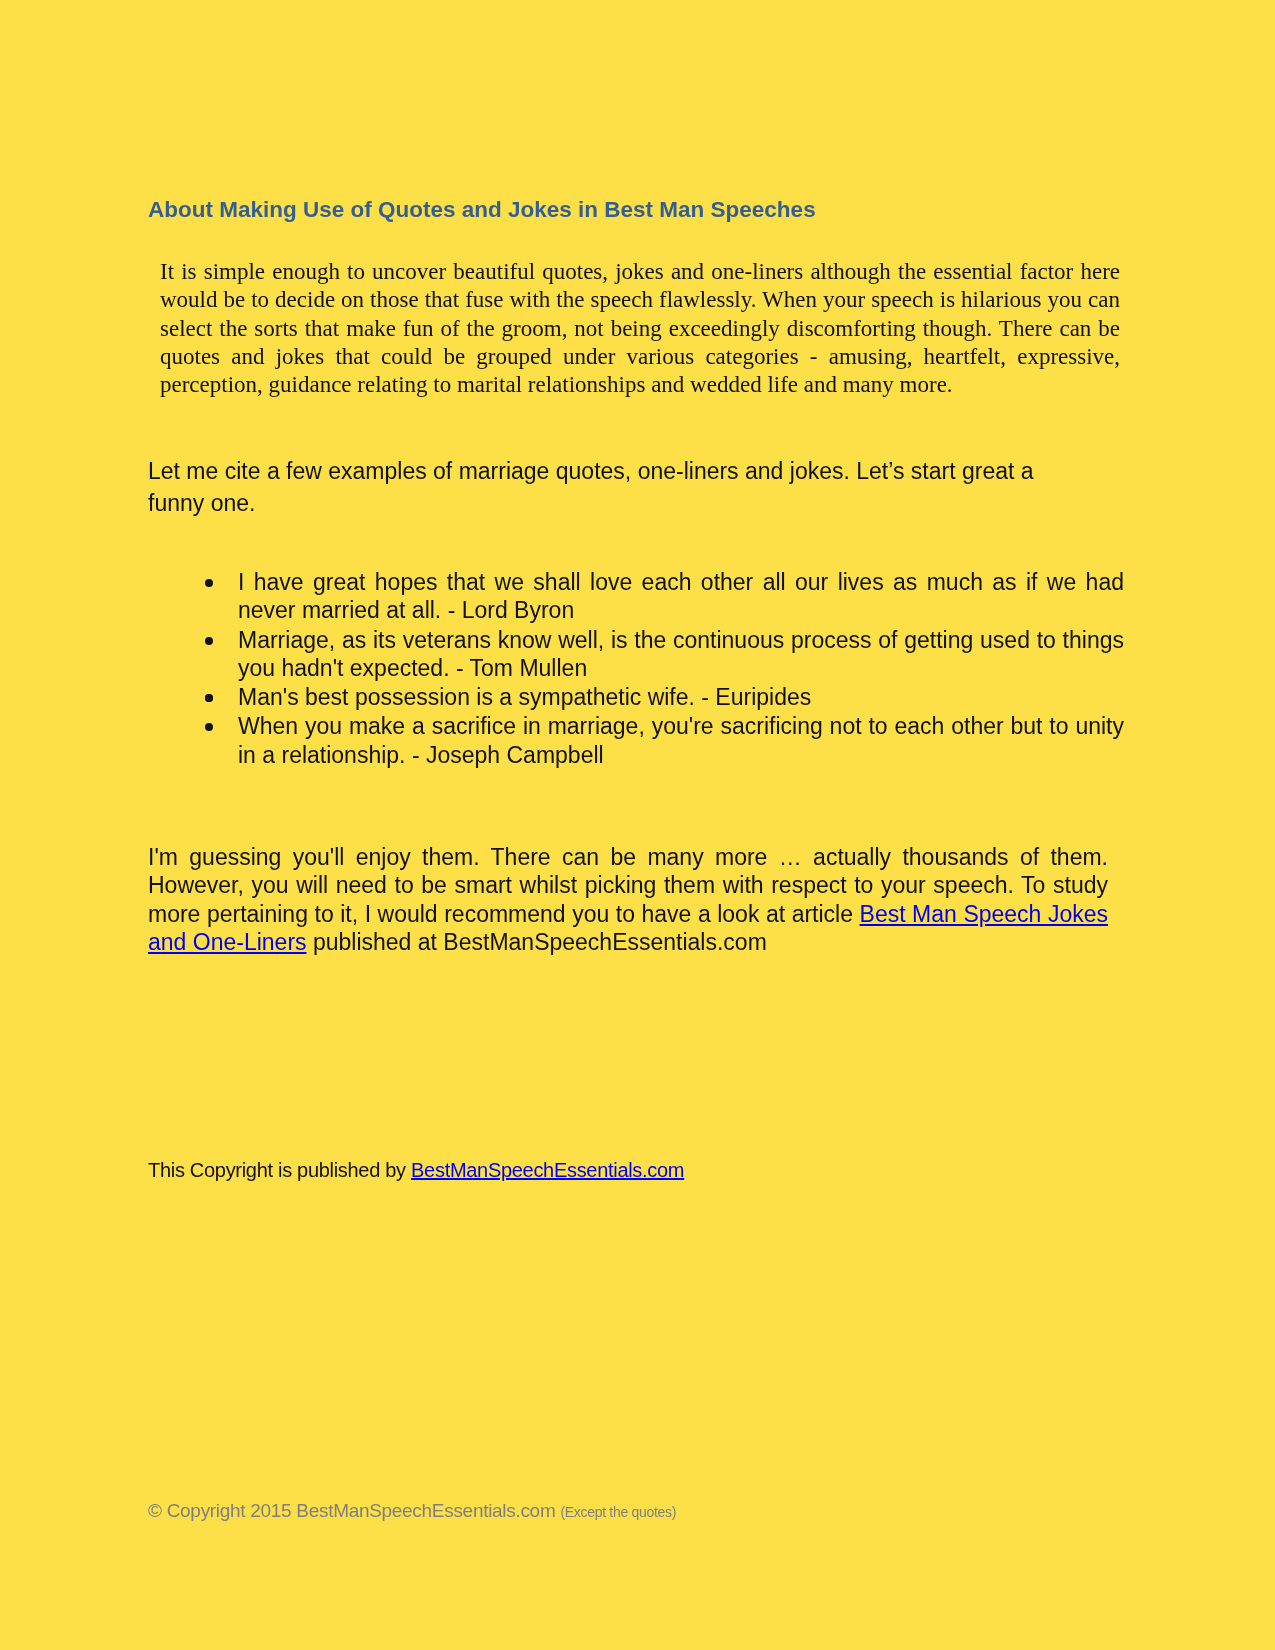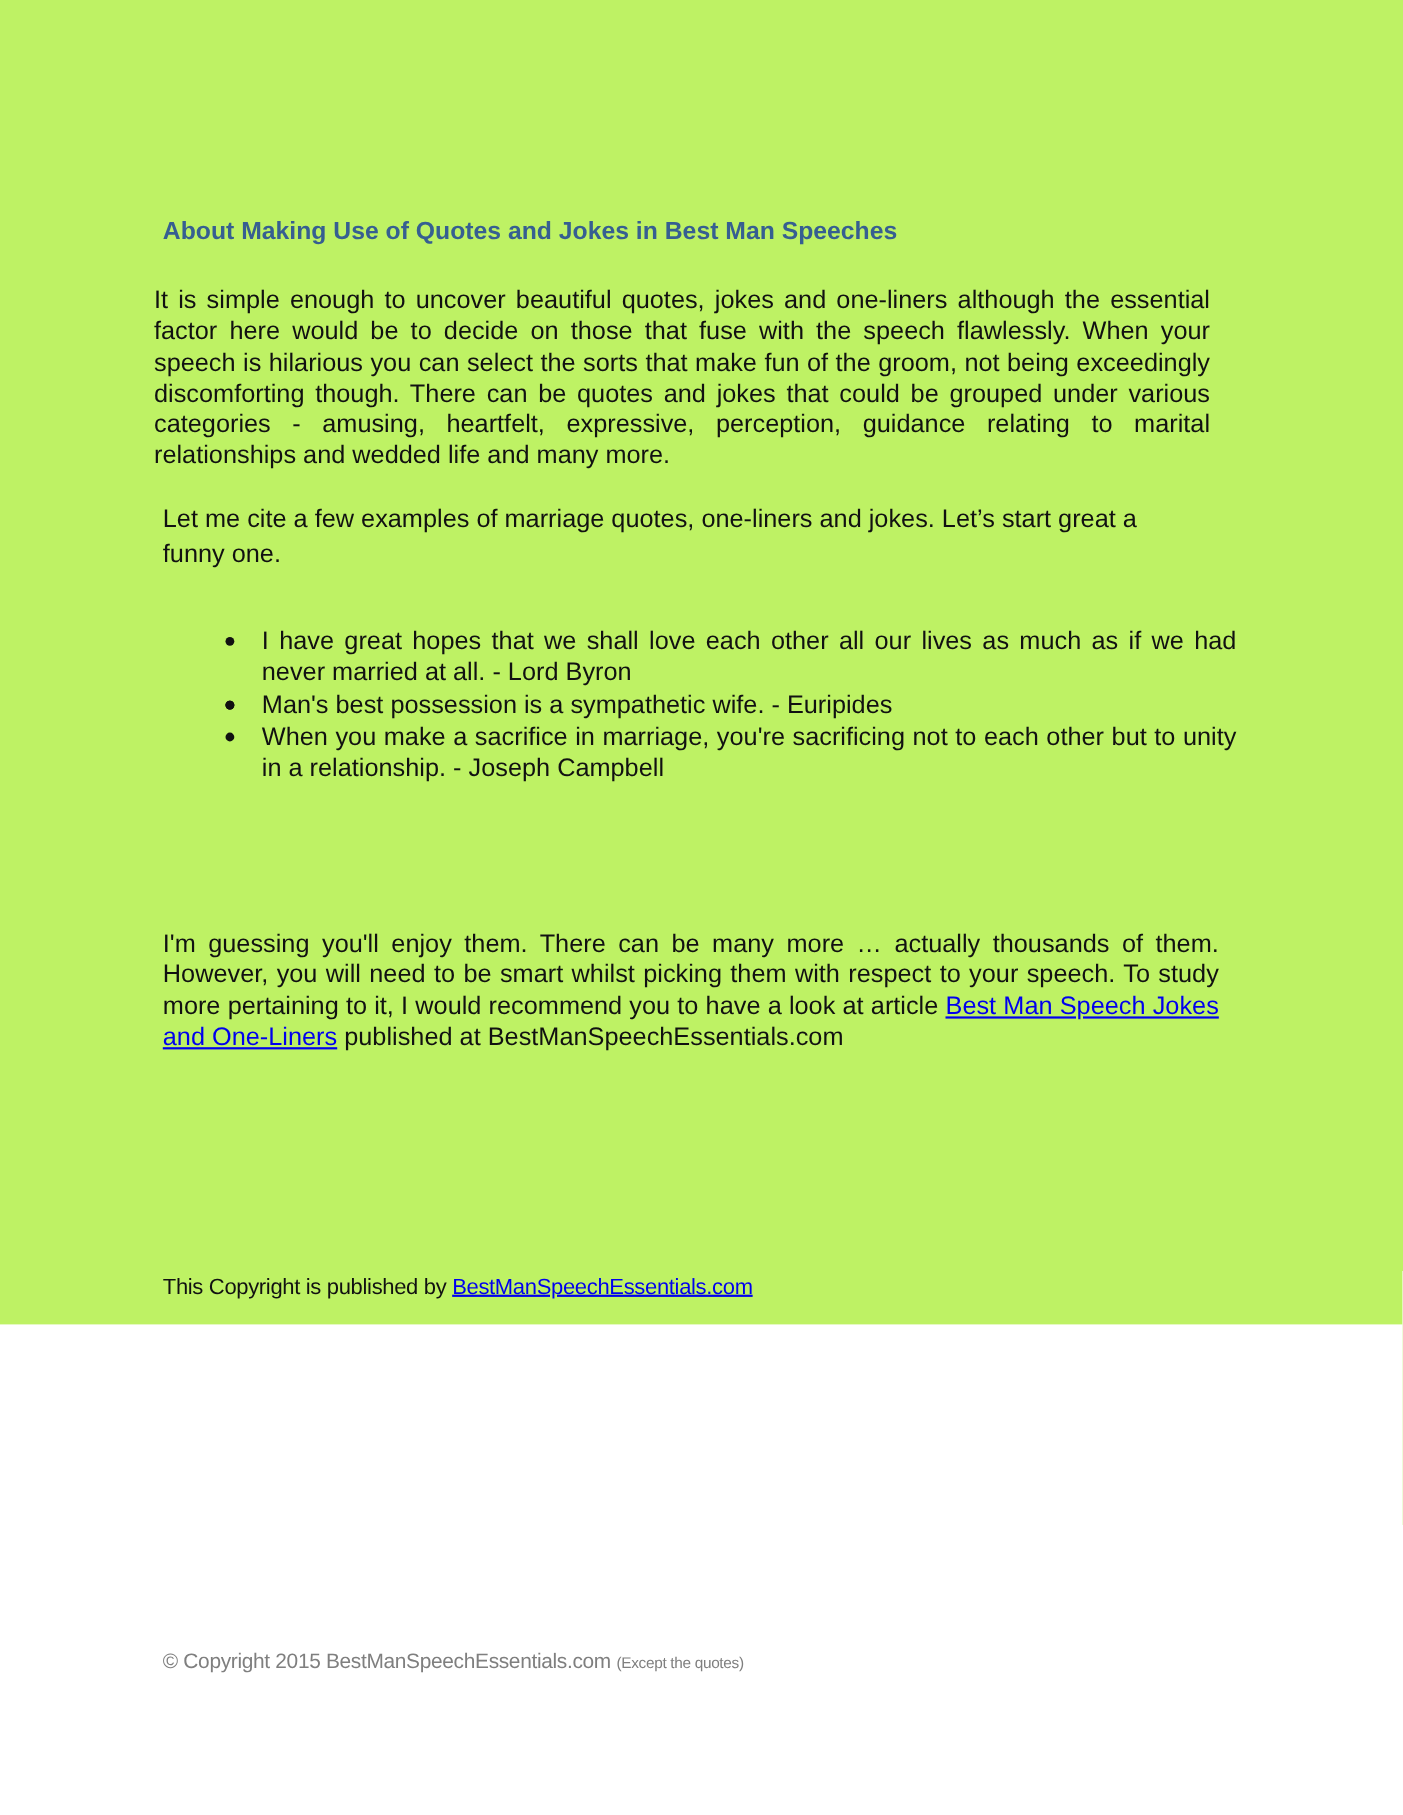--- a/index.html
+++ b/index.html
@@ -1,30 +1,30 @@
 <!DOCTYPE html>
 <html><head>
   <meta charset="utf-8">
   <style>
     html, body { margin: 0; padding: 0; background: #ffffff; }
     body { width: 1275px; height: 1650px; position: relative; overflow: hidden; }
-    .page { position: absolute; left: 0; top: 0; width: 1275px; height: 1204px; background: #bef264; }
+    .page { position: absolute; left: 0; top: 0; width: 1275px; height: 1650px; background: #fde047; }
     .abs { position: absolute; }
     .heading {
       left: 148px; top: 197px;
       font-family: "Liberation Sans", sans-serif;
       font-weight: bold; font-size: 22.5px; color: #365F91;
       white-space: nowrap;
     }
     .body-text {
       font-family: "Liberation Sans", sans-serif;
       font-size: 23px; color: #111;
       line-height: 28.3px;
     }
-    .para1 { left: 140px; top: 258px; width: 960px; text-align: justify; text-align-last: left; }
+    .para1 { left: 160px; top: 258px; width: 960px; text-align: justify; text-align-last: left; font-family: Liberation Serif, serif; }
     .para2 { left: 148px; top: 457px; width: 960px; }
     .para2 .l2 { display: block; margin-top: 4px; }
     .bullets { left: 148px; top: 552px; width: 960px; margin: 16px; padding: 0; list-style: none; }
     .bullets li { position: relative; padding-left: 74px; text-align: justify; text-align-last: left; margin-bottom: 1px; }
     .bullets li .dot {
       position: absolute; left: 41px; top: 11px;
       width: 8px; height: 8px; border-radius: 50%; background: #111;
     }
     .para3 { left: 148px; top: 843px; width: 960px; text-align: justify; text-align-last: left; }
     a.link { color: #0000EE; text-decoration: underline; }
@@ -54,20 +54,21 @@
     <span class="l2">funny one.</span>
   </p>
 
   <ul class="abs body-text bullets">
     <li>
       <span class="dot"></span>
       <span>I have great hopes that we shall love each other all our lives as much as if we had never married at all. - Lord Byron</span>
     </li>
     <li>
       <span class="dot"></span>
+      <span>Marriage, as its veterans know well, is the continuous process of getting used to things you hadn't expected. - Tom Mullen</span>
     </li>
     <li>
       <span class="dot"></span>
     </li>
     <li>
       <span class="dot"></span>
       <span>Man's best possession is a sympathetic wife. - Euripides</span>
     </li>
     <li>
       <span class="dot"></span>

